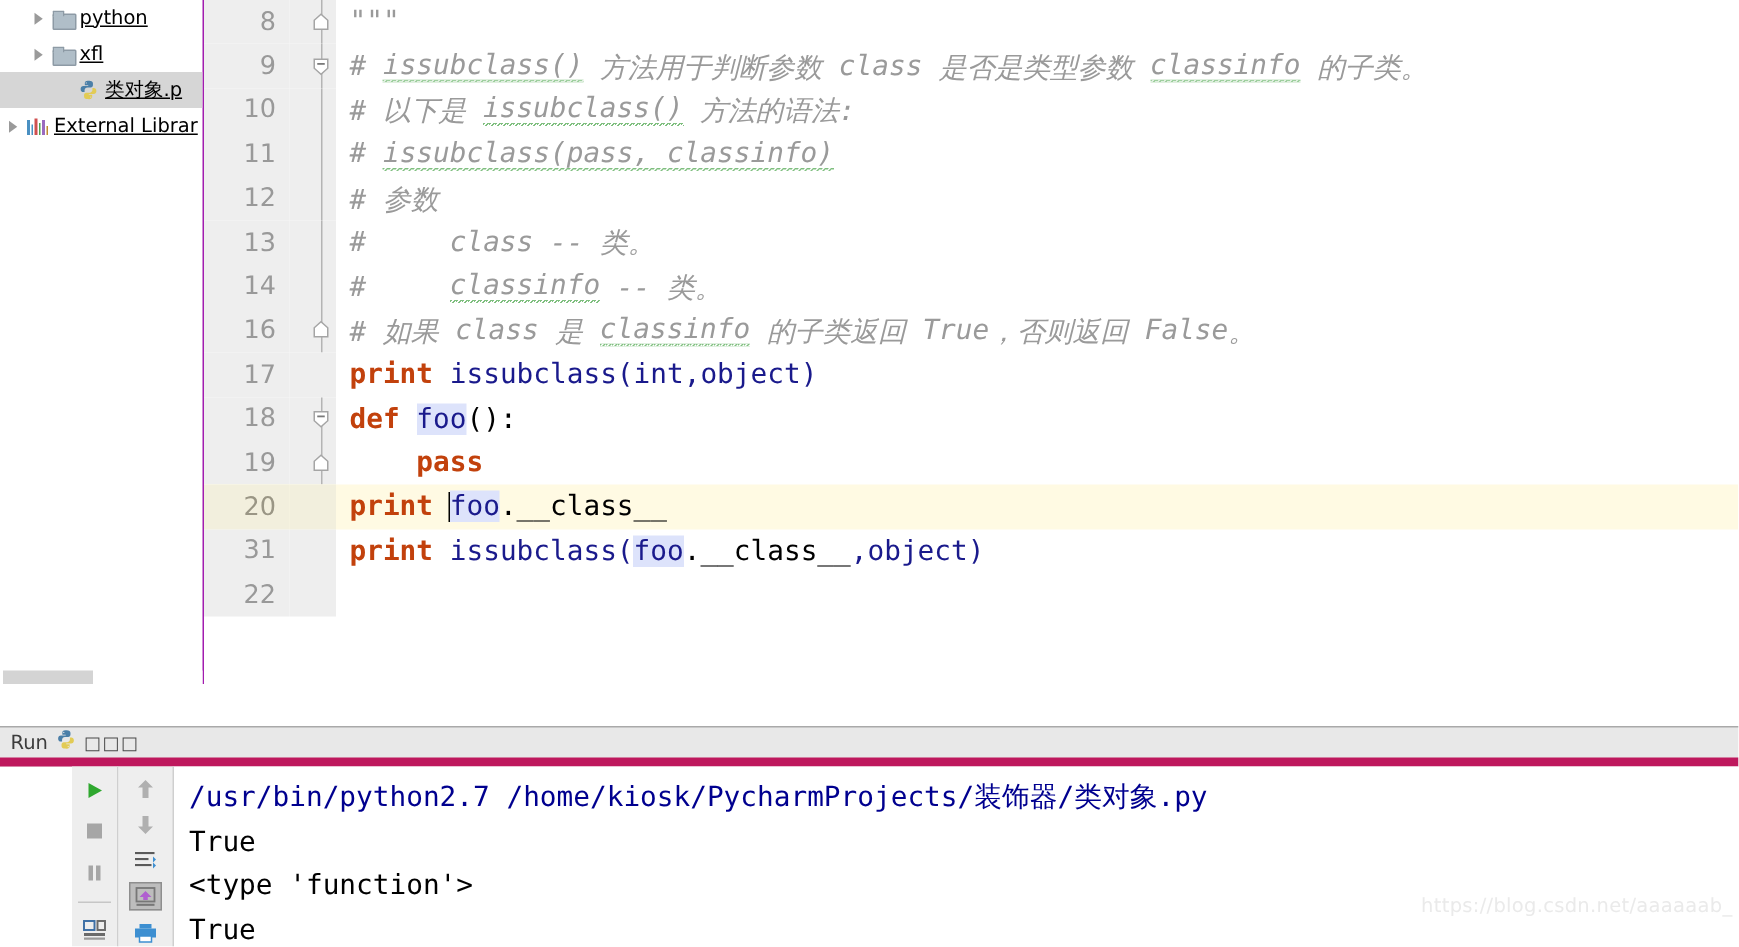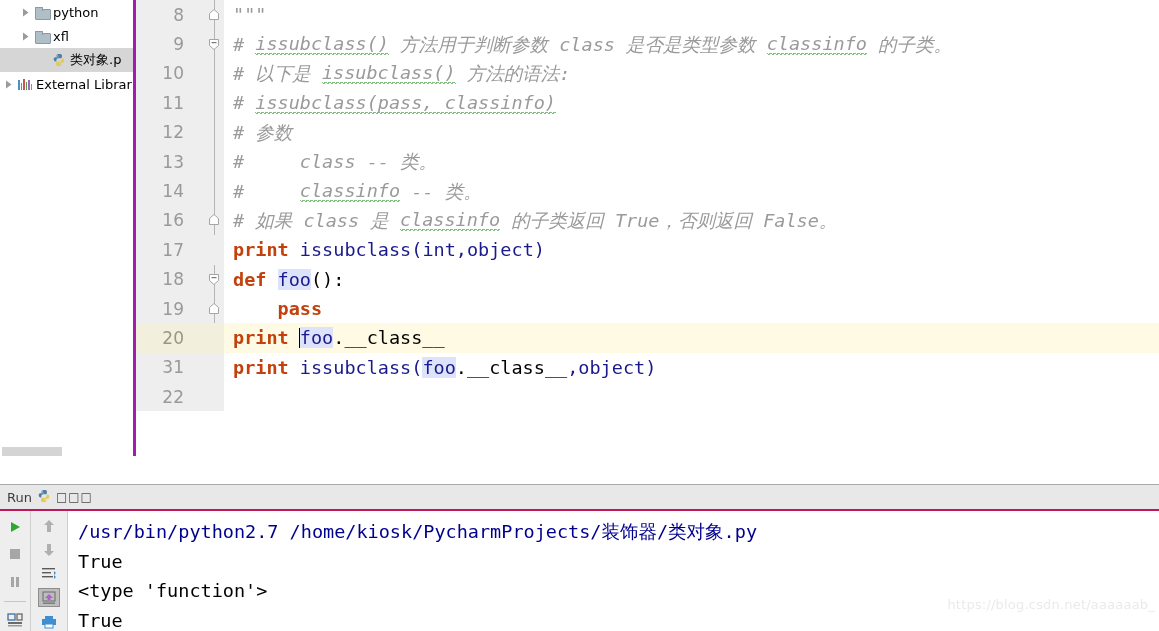--- a/index.html
+++ b/index.html
@@ -19,23 +19,24 @@
     width: 1159px; height: 484px;
     display: flex;
     background: #ffffff;
   }
 
   
   .project-pane {
     position: relative;
     width: 136px; height: 456px;
     background: #ffffff;
-    border-right: 3px solid #a21caf;
+    border-right: 1px solid #a21caf;
     overflow: hidden;
     flex: 0 0 136px;
+    text-decoration: underline;
   }
   .tree { padding-top: 0; }
   .tree-row {
     position: relative;
     height: 24px;
     display: flex;
     align-items: center;
     white-space: nowrap;
     font-size: 13px;
     color: #000000;
@@ -160,33 +161,34 @@
   .run-panel {
     position: absolute; left: 0; top: 484px;
     width: 1159px; height: 147px;
     background: #ffffff;
   }
   .run-tabbar {
     position: relative;
     height: 27px;
     background: #e8e8e8;
     border-top: 1px solid #a9a9a9;
-    border-bottom: 2px solid #be185d;
+    border-bottom: 6px solid #be185d;
     display: flex; align-items: center;
     padding-left: 7px;
     gap: 5px;
     font-size: 13px;
     color: #3c3c3c;
   }
   .run-tabbar .tofu { letter-spacing: 1px; color: #4a4a4a; font-size: 12px; }
 
   .run-body {
     position: relative;
     height: 120px;
     display: flex;
+    margin-left: 48px;
   }
   .run-tools {
     width: 31px; flex: 0 0 31px;
     background: #eeeeee;
     border-right: 1px solid #cfcfcf;
     padding-top: 5px;
     display: flex; flex-direction: column; align-items: center; gap: 6px;
   }
   .run-tools2 {
     width: 37px; flex: 0 0 37px;

